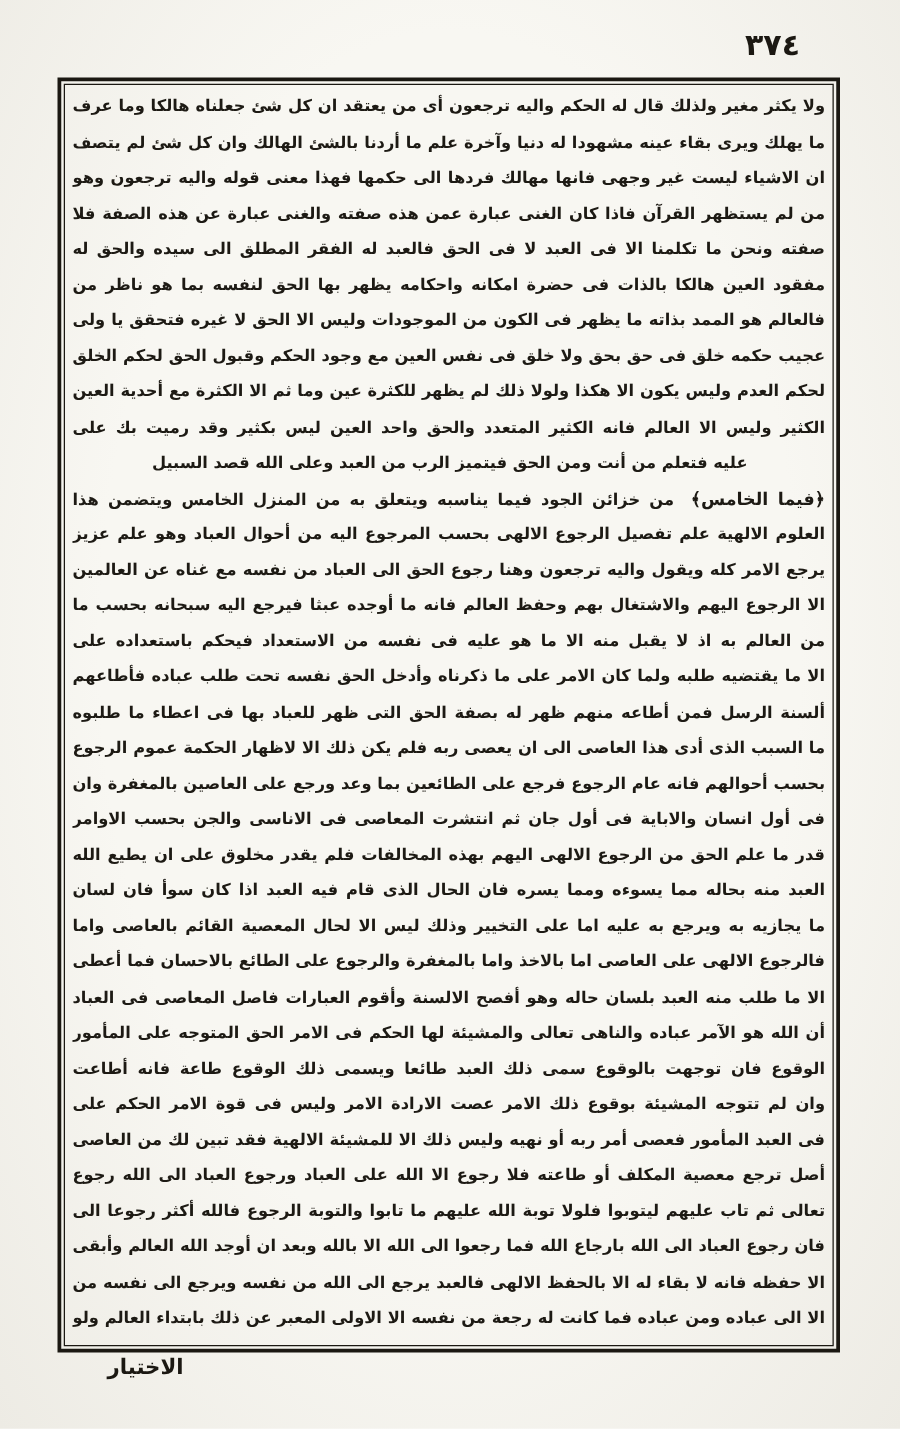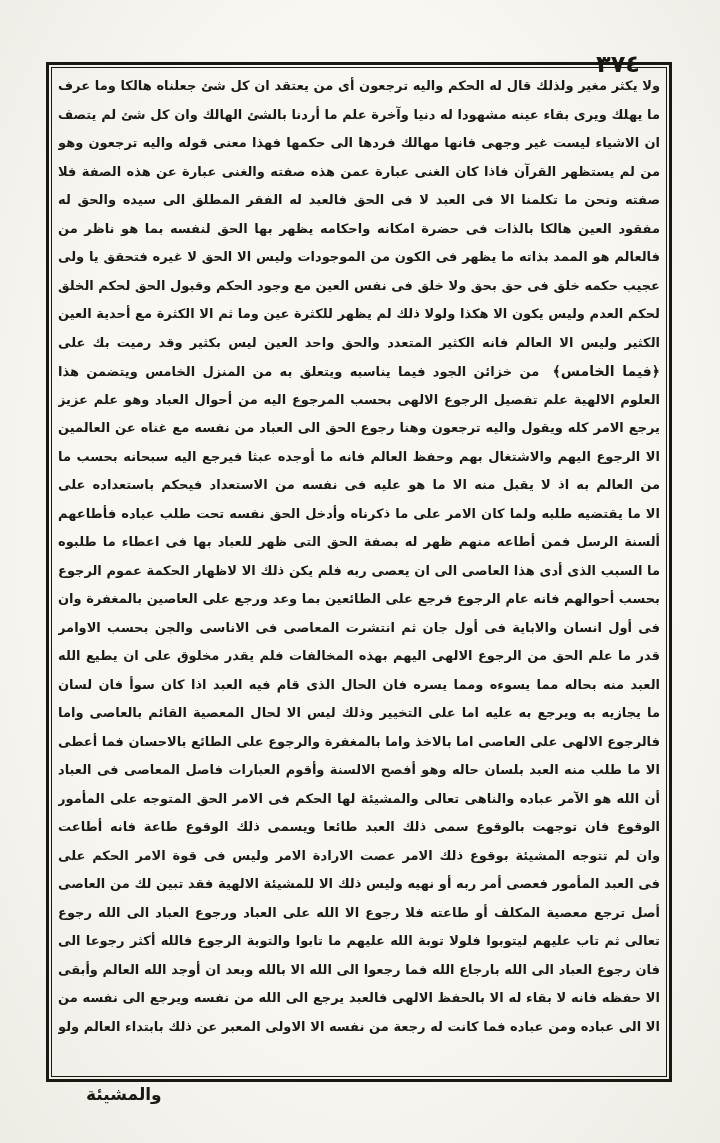--- a/index.html
+++ b/index.html
@@ -16,21 +16,20 @@
   }
   .page-number {
     position: absolute;
     top: 22px;
     right: 80px;
     font-size: 24px;
     font-weight: bold;
     color: #1b1812;
     letter-spacing: 1px;
     direction: rtl;
-    margin-top: 28px;
   }
   .frame {
     position: absolute;
     left: 46px;
     top: 62px;
     width: 620px;
     height: 1014px;
     border: 3px solid #1b1812;
     box-sizing: content-box;
   }
@@ -88,20 +87,21 @@
       <div class="line">ولا يكثر مغير ولذلك قال له الحكم واليه ترجعون أى من يعتقد ان كل شئ جعلناه هالكا وما عرف ما قصدناه اذا رآه</div>
       <div class="line">ما يهلك ويرى بقاء عينه مشهودا له دنيا وآخرة علم ما أردنا بالشئ الهالك وان كل شئ لم يتصف بالهلاك فهو وجهى فعلم</div>
       <div class="line">ان الاشياء ليست غير وجهى فانها مهالك فردها الى حكمها فهذا معنى قوله واليه ترجعون وهو معنى لطيف يخفى على</div>
       <div class="line">من لم يستظهر القرآن فاذا كان الغنى عبارة عمن هذه صفته والغنى عبارة عن هذه الصفة فلا غنى الا الله وكذلك الغنى</div>
       <div class="line">صفته ونحن ما تكلمنا الا فى العبد لا فى الحق فالعبد له الفقر المطلق الى سيده والحق له الغنى المطلق عن العالم فالعالم لم يزل</div>
       <div class="line">مفقود العين هالكا بالذات فى حضرة امكانه واحكامه يظهر بها الحق لنفسه بما هو ناظر من حقيقة حكم ممكن آخر</div>
       <div class="line">فالعالم هو الممد بذاته ما يظهر فى الكون من الموجودات وليس الا الحق لا غيره فتحقق يا ولى هذا الوصل فانه وصل</div>
       <div class="line">عجيب حكمه خلق فى حق بحق ولا خلق فى نفس العين مع وجود الحكم وقبول الحق لحكم الخلق وهو قبول الوجود</div>
       <div class="line">لحكم العدم وليس يكون الا هكذا ولولا ذلك لم يظهر للكثرة عين وما ثم الا الكثرة مع أحدية العين فلا بد من ظهور أحكام</div>
       <div class="line">الكثير وليس الا العالم فانه الكثير المتعدد والحق واحد العين ليس بكثير وقد رميت بك على الطريق لتعلم ما الامر</div>
+      <div class="line line-end">عليه فتعلم من أنت ومن الحق فيتميز الرب من العبد وعلى الله قصد السبيل</div>
       <div class="line"><span class="heading">﴿فيما الخامس﴾</span> من خزائن الجود فيما يناسبه ويتعلق به من المنزل الخامس ويتضمن هذا المنزل الخامس من</div>
       <div class="line">العلوم الالهية علم تفصيل الرجوع الالهى بحسب المرجوع اليه من أحوال العباد وهو علم عزيز فان الله يقول واليه</div>
       <div class="line">يرجع الامر كله ويقول واليه ترجعون وهنا رجوع الحق الى العباد من نفسه مع غناه عن العالمين فلما خلقهم لم يمكن</div>
       <div class="line">الا الرجوع اليهم والاشتغال بهم وحفظ العالم فانه ما أوجده عبثا فيرجع اليه سبحانه بحسب ما يطلبه كل شخص شخص</div>
       <div class="line">من العالم به اذ لا يقبل منه الا ما هو عليه فى نفسه من الاستعداد فيحكم باستعداده على مواهب خالقه فلا يعطيه</div>
       <div class="line">الا ما يقتضيه طلبه ولما كان الامر على ما ذكرناه وأدخل الحق نفسه تحت طلب عباده فأطاعهم فكلفهم ان يطيعوه على</div>
       <div class="line">ألسنة الرسل فمن أطاعه منهم ظهر له بصفة الحق التى ظهر للعباد بها فى اعطاء ما طلبوه منه ومن عصاه علم عند ذلك</div>
       <div class="line">ما السبب الذى أدى هذا العاصى الى ان يعصى ربه فلم يكن ذلك الا لاظهار الحكمة عموم الرجوع الالهى الى العباد</div>
       <div class="line">بحسب أحوالهم فانه عام الرجوع فرجع على الطائعين بما وعد ورجع على العاصين بالمغفرة وان عاقب وظهرت المعصية</div>
       <div class="line">فى أول انسان والاباية فى أول جان ثم انتشرت المعاصى فى الاناسى والجن بحسب الاوامر والنواهى وكان ذلك على</div>
@@ -115,13 +115,13 @@
       <div class="line">وان لم تتوجه المشيئة بوقوع ذلك الامر عصت الارادة الامر وليس فى قوة الامر الحكم على المشيئة فظهر حكم المشيئة</div>
       <div class="line">فى العبد المأمور فعصى أمر ربه أو نهيه وليس ذلك الا للمشيئة الالهية فقد تبين لك من العاصى ومن الطائع والى أى</div>
       <div class="line">أصل ترجع معصية المكلف أو طاعته فلا رجوع الا الله على العباد ورجوع العباد الى الله رجوع الحق عليهم كما قال</div>
       <div class="line">تعالى ثم تاب عليهم ليتوبوا فلولا توبة الله عليهم ما تابوا والتوبة الرجوع فالله أكثر رجوعا الى العباد من العباد اليه</div>
       <div class="line">فان رجوع العباد الى الله بارجاع الله فما رجعوا الى الله الا بالله وبعد ان أوجد الله العالم وأبقى الوجود عليه لم يمكن</div>
       <div class="line">الا حفظه فانه لا بقاء له الا بالحفظ الالهى فالعبد يرجع الى الله من نفسه ويرجع الى نفسه من الله والحق ما له رجوع</div>
       <div class="line">الا الى عباده ومن عباده فما كانت له رجعة من نفسه الا الاولى المعبر عن ذلك بابتداء العالم ولو كانت المشيئة تقتضى</div>
     </div>
 </div>
 
-<div class="catchword">والمشيئة</div>
+<div class="catchword">الاختيار</div>
 
 </body></html>

